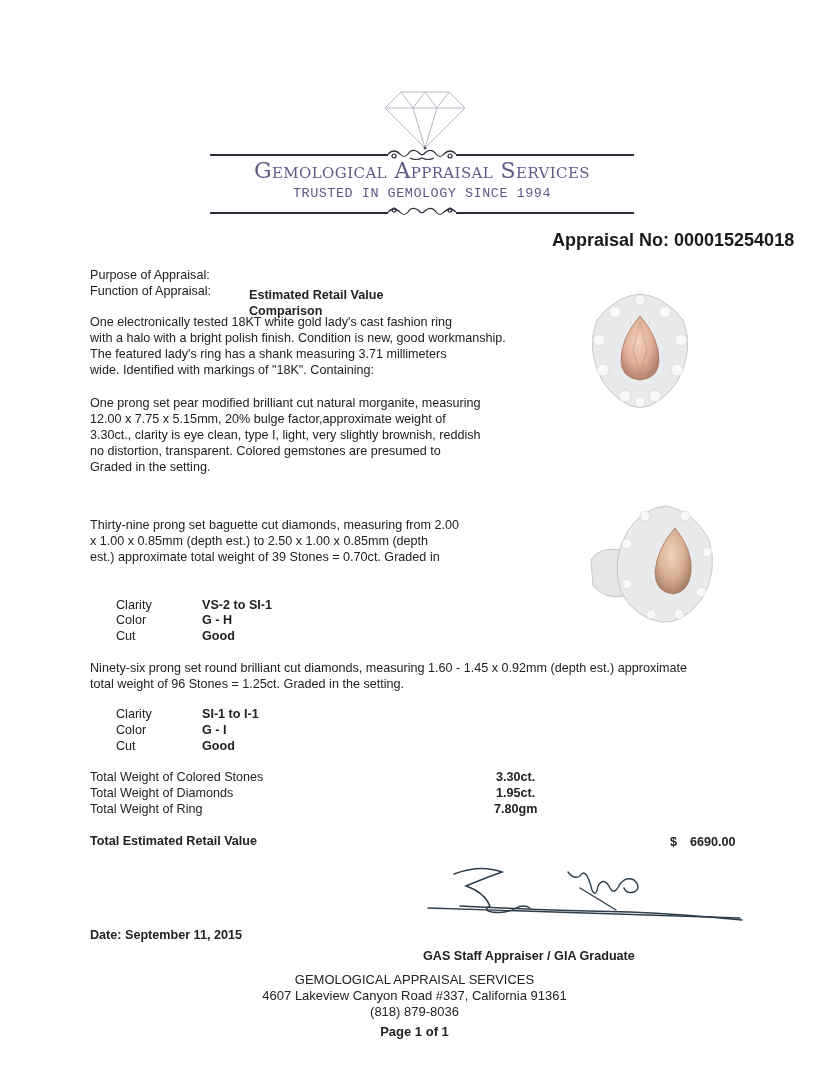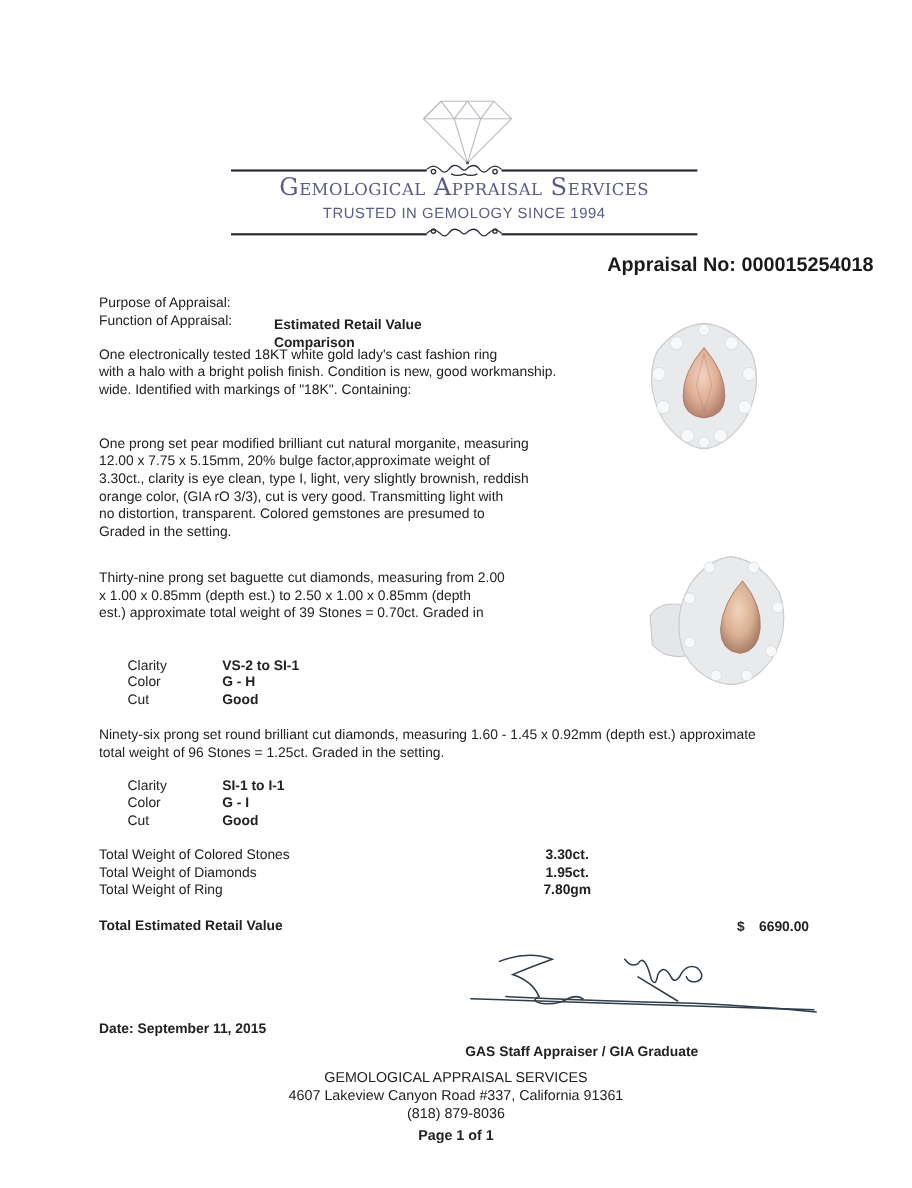--- a/index.html
+++ b/index.html
@@ -20,21 +20,21 @@
     .orn-bot { left: 386px; top: 204px; }
 
     .brand-name {
       left: 210px; top: 158px; width: 424px; text-align: center;
       font-family: "DejaVu Serif", serif; font-size: 22px; letter-spacing: 0.4px;
       color: #5b5b86; white-space: nowrap;
       font-variant: small-caps;
     }
     .brand-tag {
       left: 210px; top: 186px; width: 424px; text-align: center;
-      font-family: Liberation Sans, sans-serif; font-size: 13.5px; letter-spacing: 0.5px;
+      font-family: Liberation Mono, monospace; font-size: 13.5px; letter-spacing: 0.5px;
       color: #5b5b86; white-space: nowrap;
     }
 
     .appraisal-no { left: 552px; top: 230px; font-size: 18px; font-weight: bold; color: #1a1a1a; white-space: nowrap; }
 
     .txt { font-size: 12.6px; line-height: 16px; color: #222; white-space: nowrap; }
     .bold { font-weight: bold; }
 
     .kv-label { left: 90px; }
     .kv-val { left: 249px; margin-top: 20px; }
@@ -98,28 +98,28 @@
 <div class="abs appraisal-no">Appraisal No: 000015254018</div>
 
 <div class="abs txt kv-label" style="top:267px;">Purpose of Appraisal:</div>
 <div class="abs txt bold kv-val" style="top:267px;">Estimated Retail Value</div>
 <div class="abs txt kv-label" style="top:283px;">Function of Appraisal:</div>
 <div class="abs txt bold kv-val" style="top:283px;">Comparison</div>
 
 <div class="abs txt para" style="top:314px;">
   <span class="line">One electronically tested 18KT white gold lady's cast fashion ring</span>
   <span class="line">with a halo with a bright polish finish. Condition is new, good workmanship.</span>
+  <span class="line">The featured lady's ring has a shank measuring 3.71 millimeters</span>
   <span class="line">wide. Identified with markings of "18K".  Containing:</span>
 </div>
 
 <div class="abs txt para" style="top:395px;">
   <span class="line">One prong set pear modified brilliant cut natural morganite, measuring</span>
   <span class="line">12.00 x 7.75 x 5.15mm, 20% bulge factor,approximate weight of</span>
   <span class="line">3.30ct., clarity is eye clean, type I, light, very slightly brownish, reddish</span>
-  <span class="line">orange color, (GIA rO 3/3), cut is very good. Transmitting light with</span>
   <span class="line">no distortion, transparent. Colored gemstones are presumed to</span>
   <span class="line">Graded in the setting.</span>
 </div>
 
 <div class="abs txt para" style="top:517px;">
   <span class="line">Thirty-nine prong set baguette cut diamonds, measuring from  2.00</span>
   <span class="line">x 1.00 x 0.85mm  (depth est.) to  2.50 x 1.00 x 0.85mm (depth</span>
   <span class="line">est.) approximate total weight of 39 Stones = 0.70ct. Graded in</span>
 </div>
 

